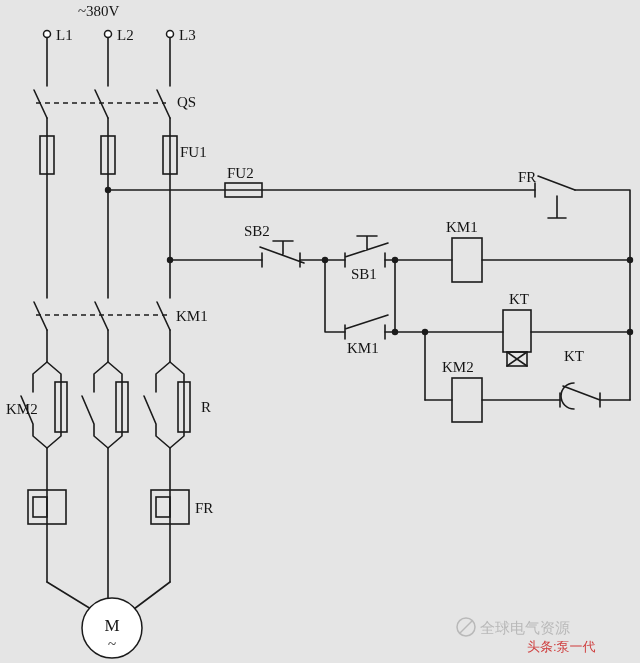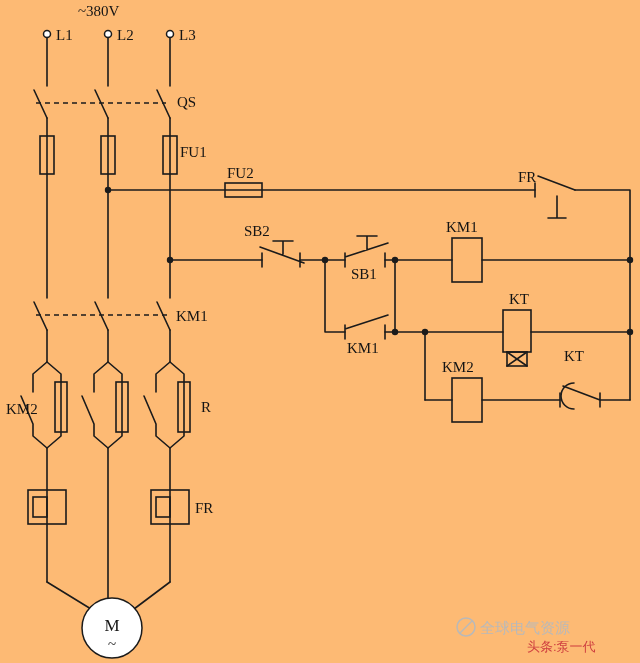--- a/index.html
+++ b/index.html
@@ -1,16 +1,16 @@
 <!DOCTYPE html>
 <html><head>
 <meta charset="utf-8">
 <style>
   html,body{margin:0;padding:0;background:#ffffff;}
-  .stage{width:640px;height:663px;position:relative;background:#fdba74;overflow:hidden;}
+  .stage{width:640px;height:663px;position:relative;background:#e5e5e5;overflow:hidden;}
   svg{display:block;}
   .wire{stroke:#1b1b1b;stroke-width:1.6;fill:none;stroke-linecap:round;stroke-linejoin:round;}
   .dash{stroke:#1b1b1b;stroke-width:1.3;fill:none;stroke-dasharray:5 4;}
   .box{fill:none;stroke:#1b1b1b;stroke-width:1.6;}
   .dot{fill:#1b1b1b;stroke:none;}
   .term{fill:#ffffff;stroke:#1b1b1b;stroke-width:1.5;}
   .lbl{font-family:"Liberation Serif","DejaVu Serif",serif;font-size:15px;fill:#141414;}
   .lbl-mid{text-anchor:middle;}
   .wm-text{font-family:"Liberation Sans","DejaVu Sans",sans-serif;font-size:15px;fill:#b9b9b9;}
   .wm-red{font-family:"Liberation Sans","DejaVu Sans",sans-serif;font-size:13px;fill:#cf4040;}

